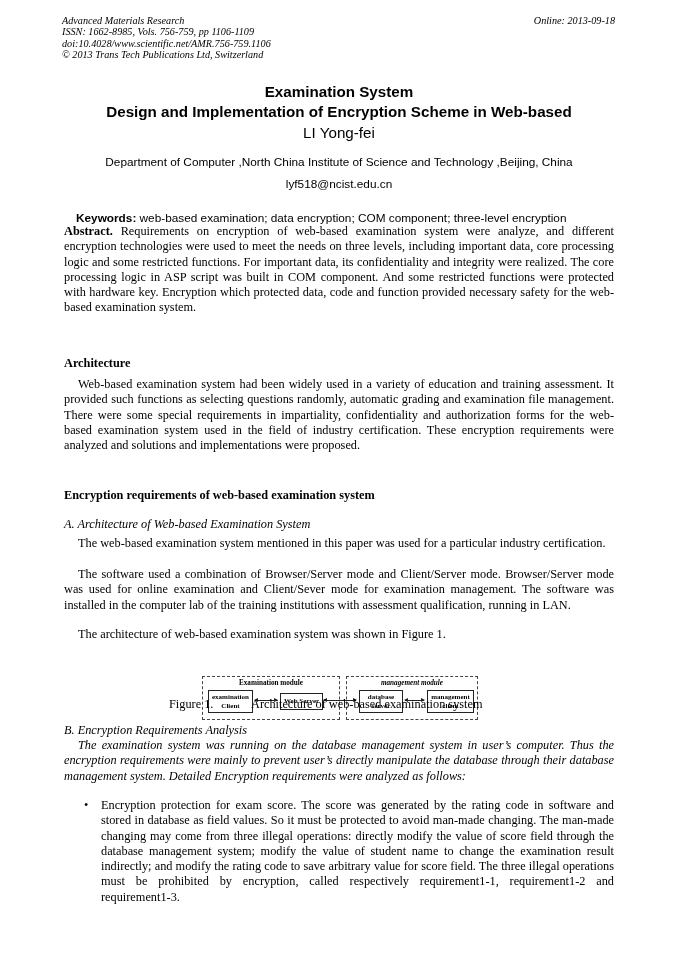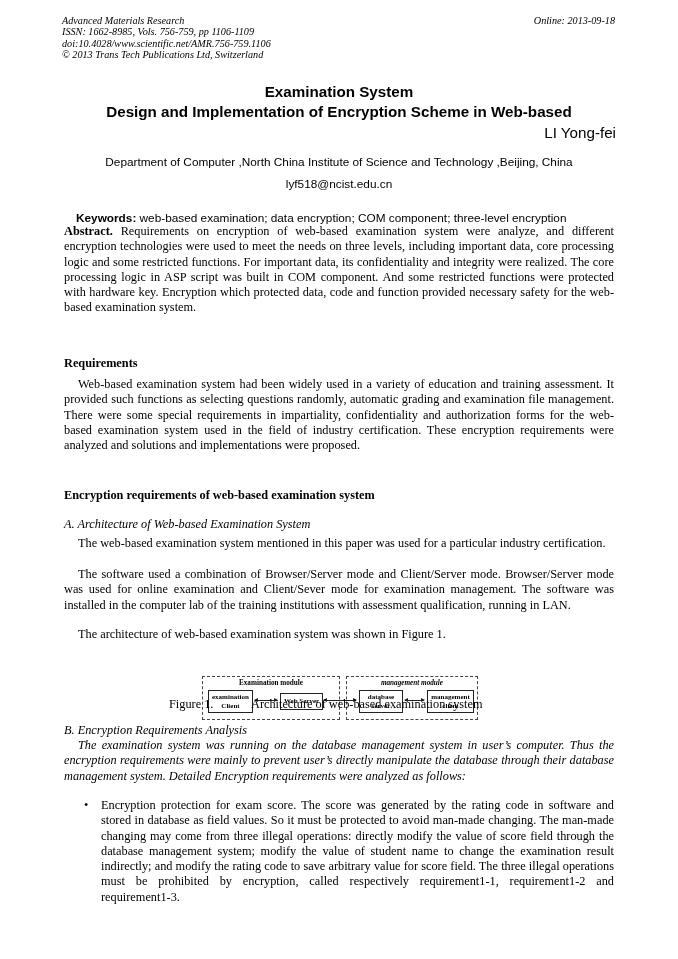--- a/index.html
+++ b/index.html
@@ -4,21 +4,21 @@
 <style>
   html, body { margin: 0; padding: 0; background: #ffffff; }
   body { width: 678px; height: 959px; position: relative; overflow: hidden; color: #000; }
   .serif { font-family: "Liberation Serif", "DejaVu Serif", serif; }
   .sans { font-family: "Liberation Sans", "DejaVu Sans", sans-serif; }
 
   .header-left { position: absolute; left: 62px; top: 15px; font-size: 10.2px; line-height: 11.3px; font-style: italic; }
   .header-right { position: absolute; right: 63px; top: 15px; font-size: 10.2px; line-height: 11.3px; font-style: italic; }
 
   .title { position: absolute; left: 62px; width: 554px; top: 82px; text-align: center; font-weight: bold; font-size: 15.2px; line-height: 20px; }
-  .author { position: absolute; left: 62px; width: 554px; top: 124px; text-align: right; font-size: 15.2px; }
+  .author { position: absolute; left: 62px; width: 554px; top: 124px; text-align: center; font-size: 15.2px; }
   .affil { position: absolute; left: 62px; width: 554px; top: 155px; text-align: center; font-size: 11.8px; }
   .email { position: absolute; left: 62px; width: 554px; top: 177px; text-align: center; font-size: 11.8px; }
 
   .keywords { position: absolute; left: 64px; top: 211px; font-size: 11.8px; }
   .keywords b { font-weight: bold; padding-left: 12px; }
 
   .para { position: absolute; left: 64px; width: 550px; font-size: 12.3px; line-height: 15.3px; text-align: justify; }
   .para .indent { display: inline-block; width: 14px; }
   .heading { position: absolute; left: 64px; font-size: 12.3px; font-weight: bold; }
   .subheading { position: absolute; left: 64px; font-size: 12.3px; font-style: italic; }
@@ -59,21 +59,21 @@
 <div class="email sans">lyf518@ncist.edu.cn</div>
 
 <div class="keywords sans">
   <b>Keywords:</b><span> web-based examination; data encryption; COM component; three-level encryption</span>
 </div>
 
 <div class="para" style="top:224px;">
   <b>Abstract.</b><span> Requirements on encryption of web-based examination system were analyze, and different encryption technologies were used to meet the needs on three levels, including important data, core processing logic and some restricted functions. For important data, its confidentiality and integrity were realized. The core processing logic in ASP script was built in COM component. And some restricted functions were protected with hardware key. Encryption which protected data, code and function provided necessary safety for the web-based examination system.</span>
 </div>
 
-<div class="heading" style="top:356px;">Requirements</div>
+<div class="heading" style="top:356px;">Architecture</div>
 <div class="para" style="top:377px;">
   <span class="indent"></span><span>Web-based examination system had been widely used in a variety of education and training assessment. It provided such functions as selecting questions randomly, automatic grading and examination file management. There were some special requirements in impartiality, confidentiality and authorization forms for the web-based examination system used in the field of industry certification.  These encryption requirements were analyzed and solutions and implementations were proposed.</span>
 </div>
 
 <div class="heading" style="top:488px;">Encryption requirements of web-based examination system</div>
 <div class="subheading" style="top:517px;">A.   Architecture of Web-based Examination System</div>
 <div class="para" style="top:536px;">
   <span class="indent"></span><span>The web-based examination system mentioned in this paper was used for a particular industry certification.</span>
 </div>
 <div class="para" style="top:567px;">

